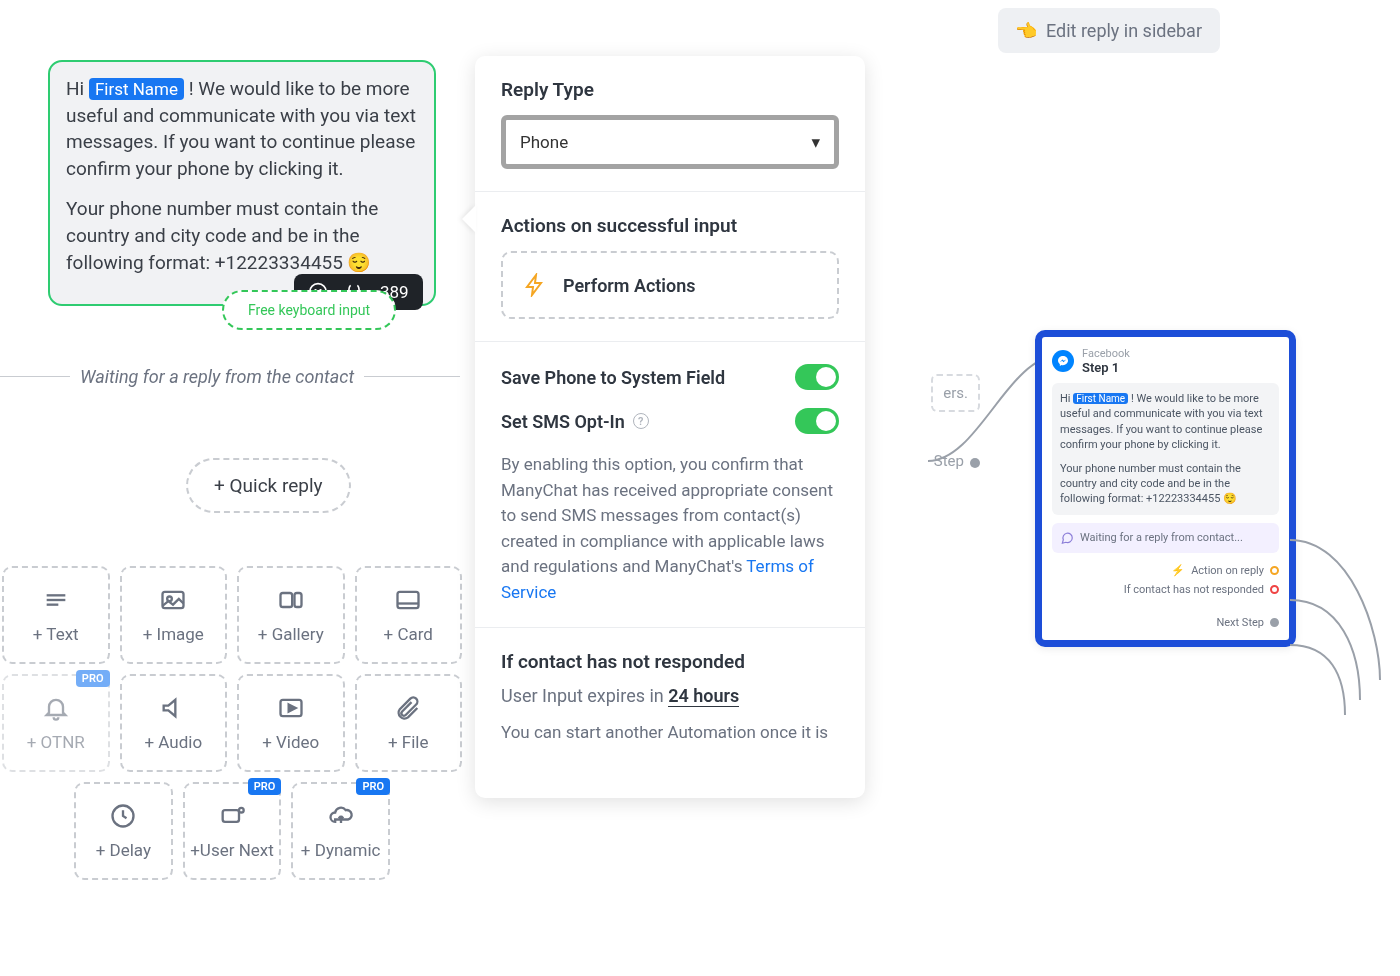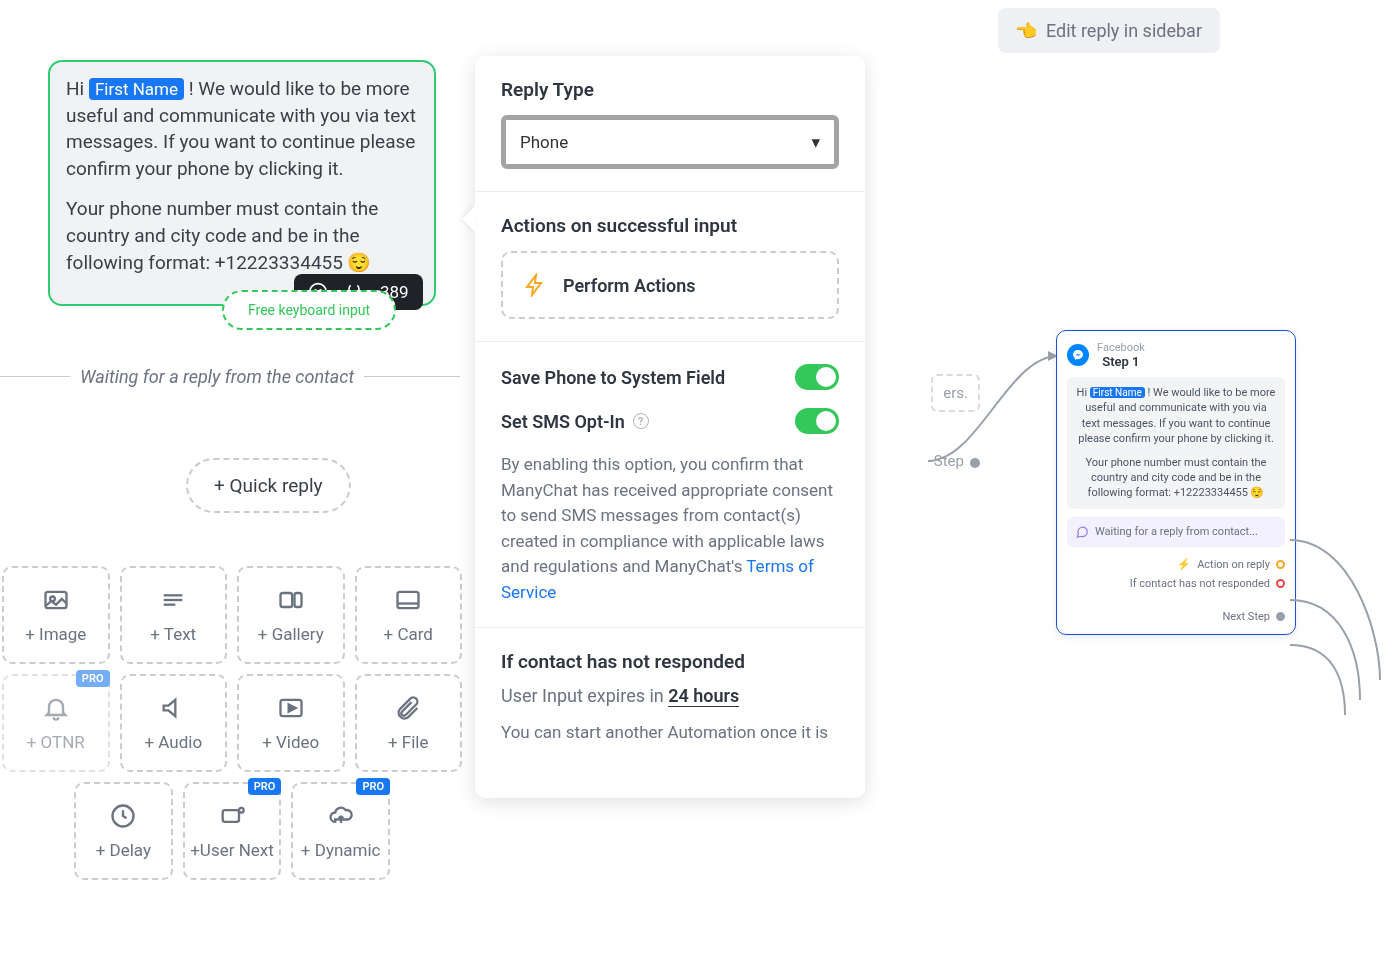--- a/index.html
+++ b/index.html
@@ -47,21 +47,21 @@
 .perf-btn svg { stroke:#f5a623; fill:none; stroke-width:2; }
 .expire-row { font-size: 18px; color:#6b7280; margin-top:12px; }
 .expire-row .val { color:#2f3640; font-weight:600; border-bottom:1px solid #2f3640; }
 .noresp-label { font-size:19px; font-weight:600; color:#2f3640; }
 .noresp-para { font-size:17px; color:#6b7280; margin-top:16px; }
 
 .canvas-frag { position:absolute; right:420px; top:374px; color:#9aa0a9; font-size:15px; }
 .canvas-frag .dash { border:2px dashed #d7dadf; border-radius:6px; padding:8px 10px; margin-bottom:10px; }
 .canvas-frag .dot { width:10px; height:10px; background:#9aa0a9; border-radius:50%; display:inline-block; margin-left:6px; position:relative; top:2px; }
 
-.card-step { position:absolute; right:104px; top:330px; width:240px; border:1px solid #1d4ed8; border-radius:10px; background:#fff; padding:10px 10px 8px; box-shadow:0 2px 8px rgba(0,0,0,0.08);text-align:center; }
+.card-step { position:absolute; right:104px; top:330px; width:261px; border:7px solid #1d4ed8; border-radius:10px; background:#fff; padding:10px 10px 8px; box-shadow:0 2px 8px rgba(0,0,0,0.08); }
 .card-step .hdr { display:flex; align-items:center; gap:8px; margin-bottom:8px; }
 .card-step .avatar { width:22px; height:22px; border-radius:50%; background:#0084ff; display:flex; align-items:center; justify-content:center; }
 .card-step .avatar svg { fill:#fff; }
 .card-step .plat { font-size:11px; color:#9aa0a9; }
 .card-step .stitle { font-size:13px; font-weight:600; color:#2f3640; }
 .card-step .mini { background:#f3f4f6; border-radius:6px; padding:8px; font-size:11px; line-height:1.4; color:#4b5563; margin-bottom:8px; }
 .card-step .mini .tk { background:#1877f2; color:#fff; padding:0 3px; border-radius:3px; font-size:10px; }
 .card-step .wait { background:#f3f0ff; border-radius:6px; padding:8px; font-size:11px; color:#6b7280; display:flex; align-items:center; gap:6px; margin-bottom:8px; }
 .card-step .rows { font-size:11px; color:#6b7280; }
 .card-step .r { display:flex; justify-content:flex-end; align-items:center; gap:6px; padding:3px 0; }
@@ -113,36 +113,36 @@
   <div class="line" style="flex:1"></div>
 </div>
 
 <div class="quick-reply">+ Quick reply</div>
 
 <div class="block-grid">
   <div class="block-row">
     <div class="block">
       <span class="b-icon">
           <svg viewBox="0 0 24 24">
+            <line x1="4" y1="8" x2="20" y2="8"></line>
+            <line x1="4" y1="12" x2="20" y2="12"></line>
+            <line x1="4" y1="16" x2="14" y2="16"></line>
+          </svg>
+        </span>
+      <span>+ Text</span>
+    </div>
+    <div class="block">
+      <span class="b-icon">
+          <svg viewBox="0 0 24 24">
             <rect x="3" y="5" width="18" height="14" rx="2"></rect>
             <circle cx="9" cy="11" r="2"></circle>
             <path d="M3 17l5-4 4 3 5-5 4 4"></path>
           </svg>
         </span>
       <span>+ Image</span>
-    </div>
-    <div class="block">
-      <span class="b-icon">
-          <svg viewBox="0 0 24 24">
-            <line x1="4" y1="8" x2="20" y2="8"></line>
-            <line x1="4" y1="12" x2="20" y2="12"></line>
-            <line x1="4" y1="16" x2="14" y2="16"></line>
-          </svg>
-        </span>
-      <span>+ Text</span>
     </div>
     <div class="block">
       <span class="b-icon">
           <svg viewBox="0 0 24 24">
             <rect x="3" y="6" width="10" height="12" rx="2"></rect>
             <rect x="15" y="6" width="6" height="12" rx="2"></rect>
           </svg>
         </span>
       <span>+ Gallery</span>
     </div>

